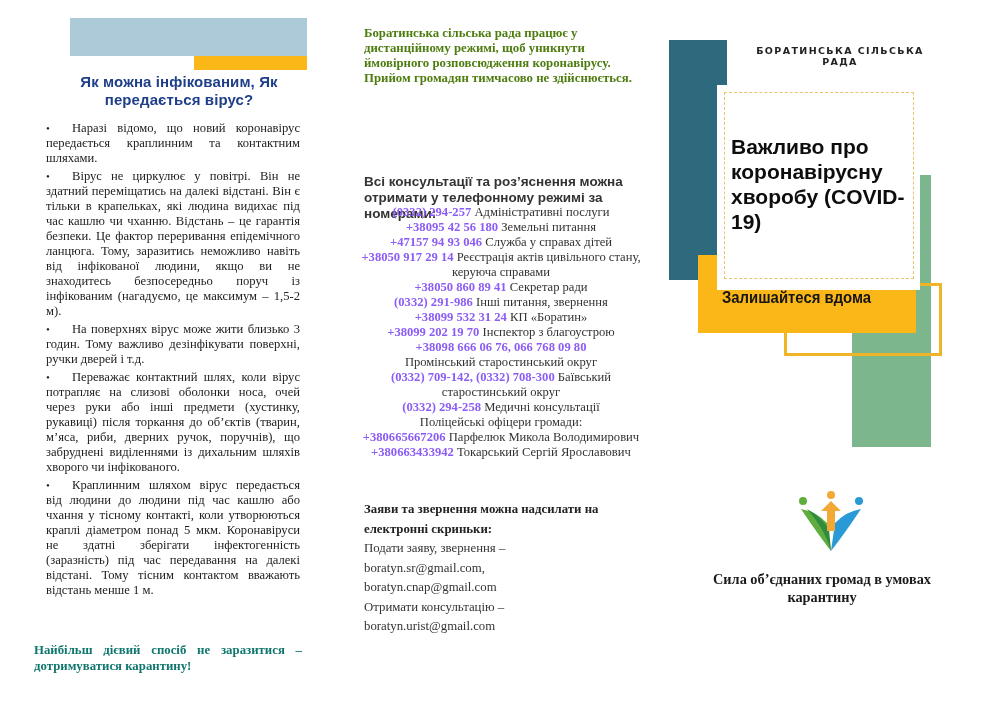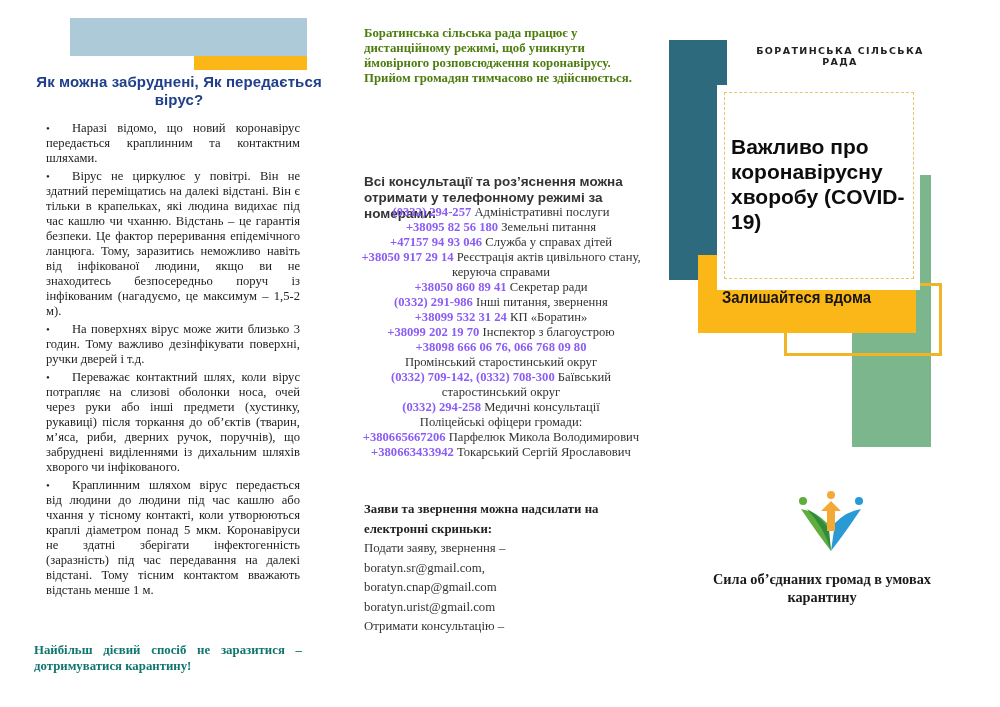--- a/index.html
+++ b/index.html
@@ -70,55 +70,55 @@
     .r-caption {
       position: absolute; left: 712px; top: 570px; width: 220px; text-align: center;
       font-weight: bold; font-size: 14.3px; line-height: 18px; color: #1a1a1a;
     }
   </style>
 </head>
 <body>
 
 <div class="left-deco-blue"></div>
 <div class="left-deco-yellow"></div>
-<div class="left-title">Як можна забруднені, Як передається вірус?</div>
+<div class="left-title">Як можна інфікованим, Як передається вірус?</div>
 <div class="left-body">
   <p><span class="bullet">•</span><span>Наразі відомо, що новий коронавірус передається краплинним та контактним шляхами.</span></p>
   <p><span class="bullet">•</span><span>Вірус не циркулює у повітрі. Він не здатний переміщатись на далекі відстані. Він є тільки в крапельках, які людина видихає під час кашлю чи чханню. Відстань – це гарантія безпеки. Це фактор переривання епідемічного ланцюга. Тому, заразитись неможливо навіть від інфікованої людини, якщо ви не знаходитесь безпосередньо поруч із інфікованим (нагадуємо, це максимум – 1,5-2 м).</span></p>
   <p><span class="bullet">•</span><span>На поверхнях вірус може жити близько 3 годин. Тому важливо дезінфікувати поверхні, ручки дверей і т.д.</span></p>
   <p><span class="bullet">•</span><span>Переважає контактний шлях, коли вірус потрапляє на слизові оболонки носа, очей через руки або інші предмети (хустинку, рукавиці) після торкання до об’єктів (тварин, м’яса, риби, дверних ручок, поручнів), що забруднені виділеннями із дихальним шляхів хворого чи інфікованого.</span></p>
   <p><span class="bullet">•</span><span>Краплинним шляхом вірус передається від людини до людини під час кашлю або чхання у тісному контакті, коли утворюються краплі діаметром понад 5 мкм. Коронавіруси не здатні зберігати інфектогенність (заразність) під час передавання на далекі відстані. Тому тісним контактом вважають відстань менше 1 м.</span></p>
 </div>
 <div class="left-footer">Найбільш дієвий спосіб не заразитися – дотримуватися карантину!</div>
 
 <div class="mid-intro">Боратинська сільська рада працює у дистанційному режимі, щоб уникнути ймовірного розповсюдження коронавірусу. Прийом громадян тимчасово не здійснюється.</div>
 <div class="mid-heading">Всі консультації та роз’яснення можна отримати у телефонному режимі за номерами:</div>
 <div class="mid-contacts">
   <span class="row"><b>(0332) 294-257</b> <span>Адміністративні послуги</span></span>
-  <span class="row"><b>+38095 82 56 180</b> <span>Земельні питання</span></span>
+  <span class="row"><b>+38095 42 56 180</b> <span>Земельні питання</span></span>
   <span class="row"><b>+47157 94 93 046</b> <span>Служба у справах дітей</span></span>
   <span class="row"><b>+38050 917 29 14</b> <span>Реєстрація актів цивільного стану, керуюча справами</span></span>
   <span class="row"><b>+38050 860 89 41</b> <span>Секретар ради</span></span>
   <span class="row"><b>(0332) 291-986</b> <span>Інші питання, звернення</span></span>
   <span class="row"><b>+38099 532 31 24</b> <span>КП «Боратин»</span></span>
   <span class="row"><b>+38099 202 19 70</b> <span>Інспектор з благоустрою</span></span>
   <span class="row"><b>+38098 666 06 76, 066 768 09 80</b><br><span>Промінський старостинський округ</span></span>
   <span class="row"><b>(0332) 709-142, (0332) 708-300</b> <span>Баївський старостинський округ</span></span>
   <span class="row"><b>(0332) 294-258</b> <span>Медичні консультації</span></span>
   <span class="row">Поліцейські офіцери громади:</span>
   <span class="row"><b>+380665667206</b> <span>Парфелюк Микола Володимирович</span></span>
   <span class="row"><b>+380663433942</b> <span>Токарський Сергій Ярославович</span></span>
 </div>
 <div class="mid-email-block">
   <div class="eh">Заяви та звернення можна надсилати на електронні скриньки:</div>
   <div>Подати заяву, звернення –</div>
   <div><a>boratyn.sr@gmail.com,</a></div>
   <div><a>boratyn.cnap@gmail.com</a></div>
+  <div>Отримати консультацію –</div>
   <div><a>boratyn.urist@gmail.com</a></div>
-  <div>Отримати консультацію –</div>
 </div>
 
 <div class="org-name">БОРАТИНСЬКА СІЛЬСЬКА РАДА</div>
 <div class="r-teal"></div>
 <div class="r-green"></div>
 <div class="r-outline"></div>
 <div class="r-yellow"></div>
 <div class="r-white-card"></div>
 <div class="r-dash-card"></div>
 <div class="r-title">Важливо про коронавірусну хворобу (COVID-19)</div>

